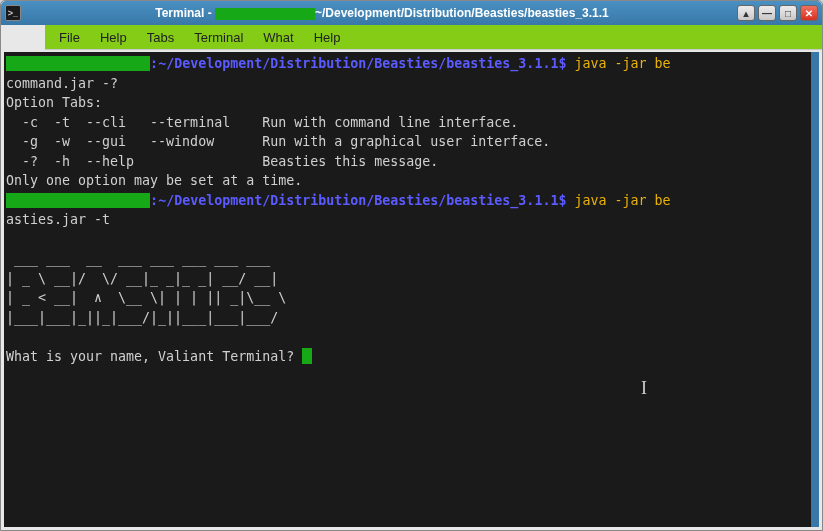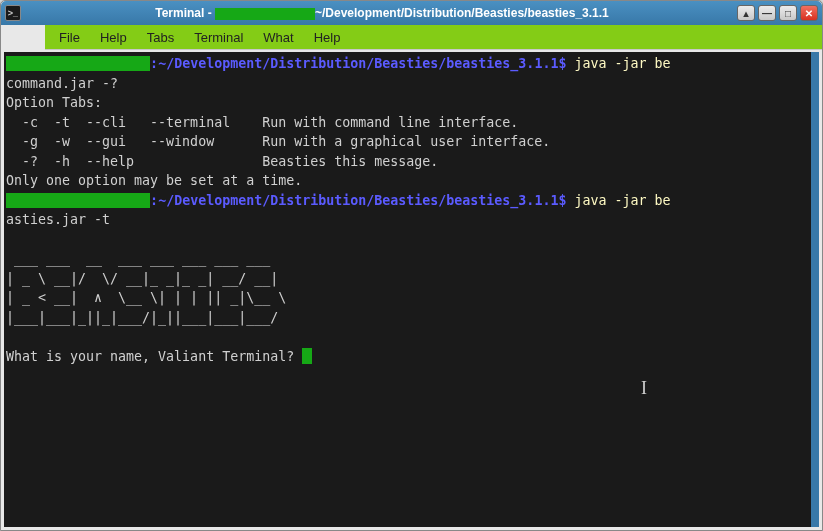--- a/index.html
+++ b/index.html
@@ -114,21 +114,21 @@
     .scrollbar {
       position: absolute;
       right: 0;
       top: 0;
       width: 8px;
       height: 100%;
       background: #3878a8;
     }
     .prompt-user { background: #16a816; color: #16a816; }
     .prompt-path { color: #5b5bff; font-weight: bold; }
-    .prompt-cmd { color: #fef9c3; text-align: center; }
+    .prompt-cmd { color: #eab308; text-align: center; }
     .cursor-block {
       background: #16a816;
       display: inline-block;
       width: 10px;
       height: 16px;
       vertical-align: text-bottom;
     }
     .text-cursor-ibeam {
       position: absolute;
       color: #d0d0d0;

